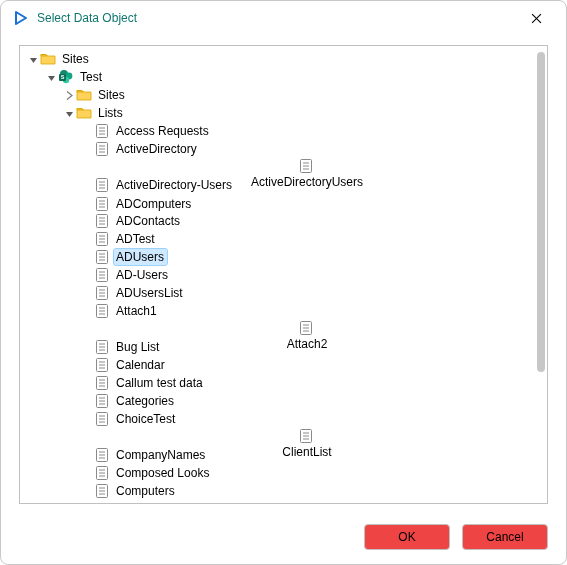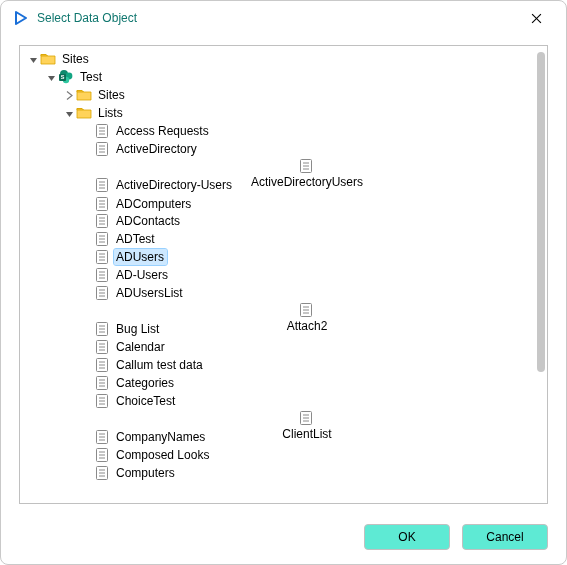--- a/index.html
+++ b/index.html
@@ -102,21 +102,21 @@
     align-items: center;
     justify-content: flex-end;
     gap: 12px;
     padding: 0 18px;
   }
   .btn {
     min-width: 86px;
     height: 26px;
     border: 1px solid #c0c0c0;
     border-radius: 4px;
-    background: #5eead4;
+    background: #ef4444;
     font-family: inherit;
     font-size: 12px;
     cursor: pointer;
   }
   svg { display: block; }
 </style>
 </head>
 <body>
 
 <div class="titlebar">
@@ -309,20 +309,32 @@
           <span class="icon">
             <svg width="16" height="16" viewBox="0 0 16 16">
               <rect x="2.5" y="1.5" width="11" height="13" rx="1" fill="#ffffff" stroke="#8a8a8a" stroke-width="1"></rect>
               <line x1="5" y1="5" x2="11" y2="5" stroke="#8a8a8a" stroke-width="1"></line>
               <line x1="5" y1="8" x2="11" y2="8" stroke="#8a8a8a" stroke-width="1"></line>
               <line x1="5" y1="11" x2="11" y2="11" stroke="#8a8a8a" stroke-width="1"></line>
             </svg>
           </span>
           <span class="label">ADUsersList</span>
         </div>
+        <div class="tree-row" style="padding-left: 54px;">
+          <span class="expander"></span>
+          <span class="icon">
+            <svg width="16" height="16" viewBox="0 0 16 16">
+              <rect x="2.5" y="1.5" width="11" height="13" rx="1" fill="#ffffff" stroke="#8a8a8a" stroke-width="1"></rect>
+              <line x1="5" y1="5" x2="11" y2="5" stroke="#8a8a8a" stroke-width="1"></line>
+              <line x1="5" y1="8" x2="11" y2="8" stroke="#8a8a8a" stroke-width="1"></line>
+              <line x1="5" y1="11" x2="11" y2="11" stroke="#8a8a8a" stroke-width="1"></line>
+            </svg>
+          </span>
+          <span class="label">Attach1</span>
+        </div>
         <div class="tree-row" style="padding-left: 54px; flex-direction: column;">
           <span class="expander"></span>
           <span class="icon">
             <svg width="16" height="16" viewBox="0 0 16 16">
               <rect x="2.5" y="1.5" width="11" height="13" rx="1" fill="#ffffff" stroke="#8a8a8a" stroke-width="1"></rect>
               <line x1="5" y1="5" x2="11" y2="5" stroke="#8a8a8a" stroke-width="1"></line>
               <line x1="5" y1="8" x2="11" y2="8" stroke="#8a8a8a" stroke-width="1"></line>
               <line x1="5" y1="11" x2="11" y2="11" stroke="#8a8a8a" stroke-width="1"></line>
             </svg>
           </span>

